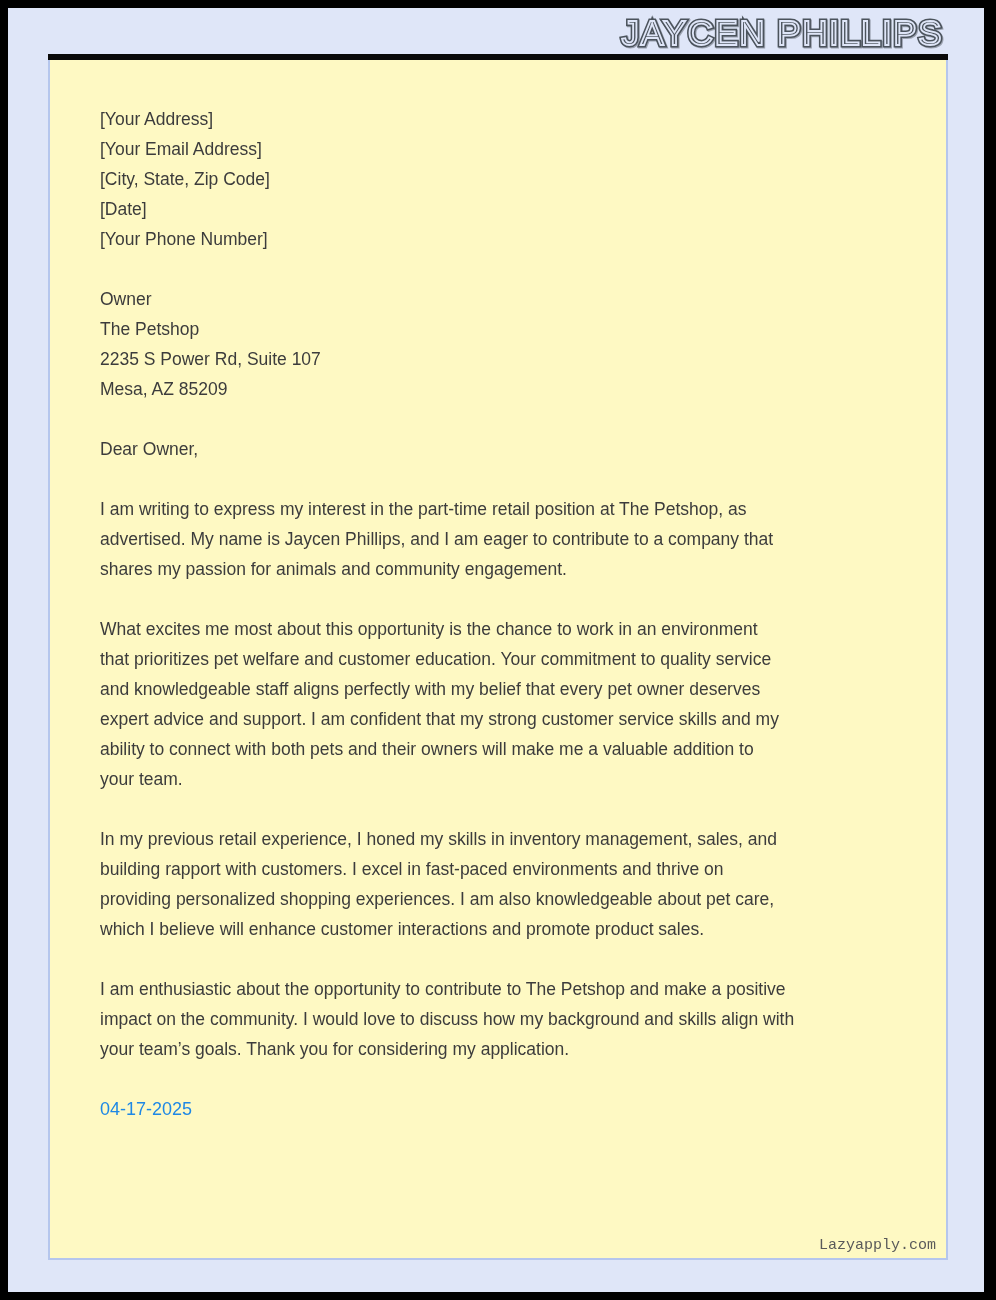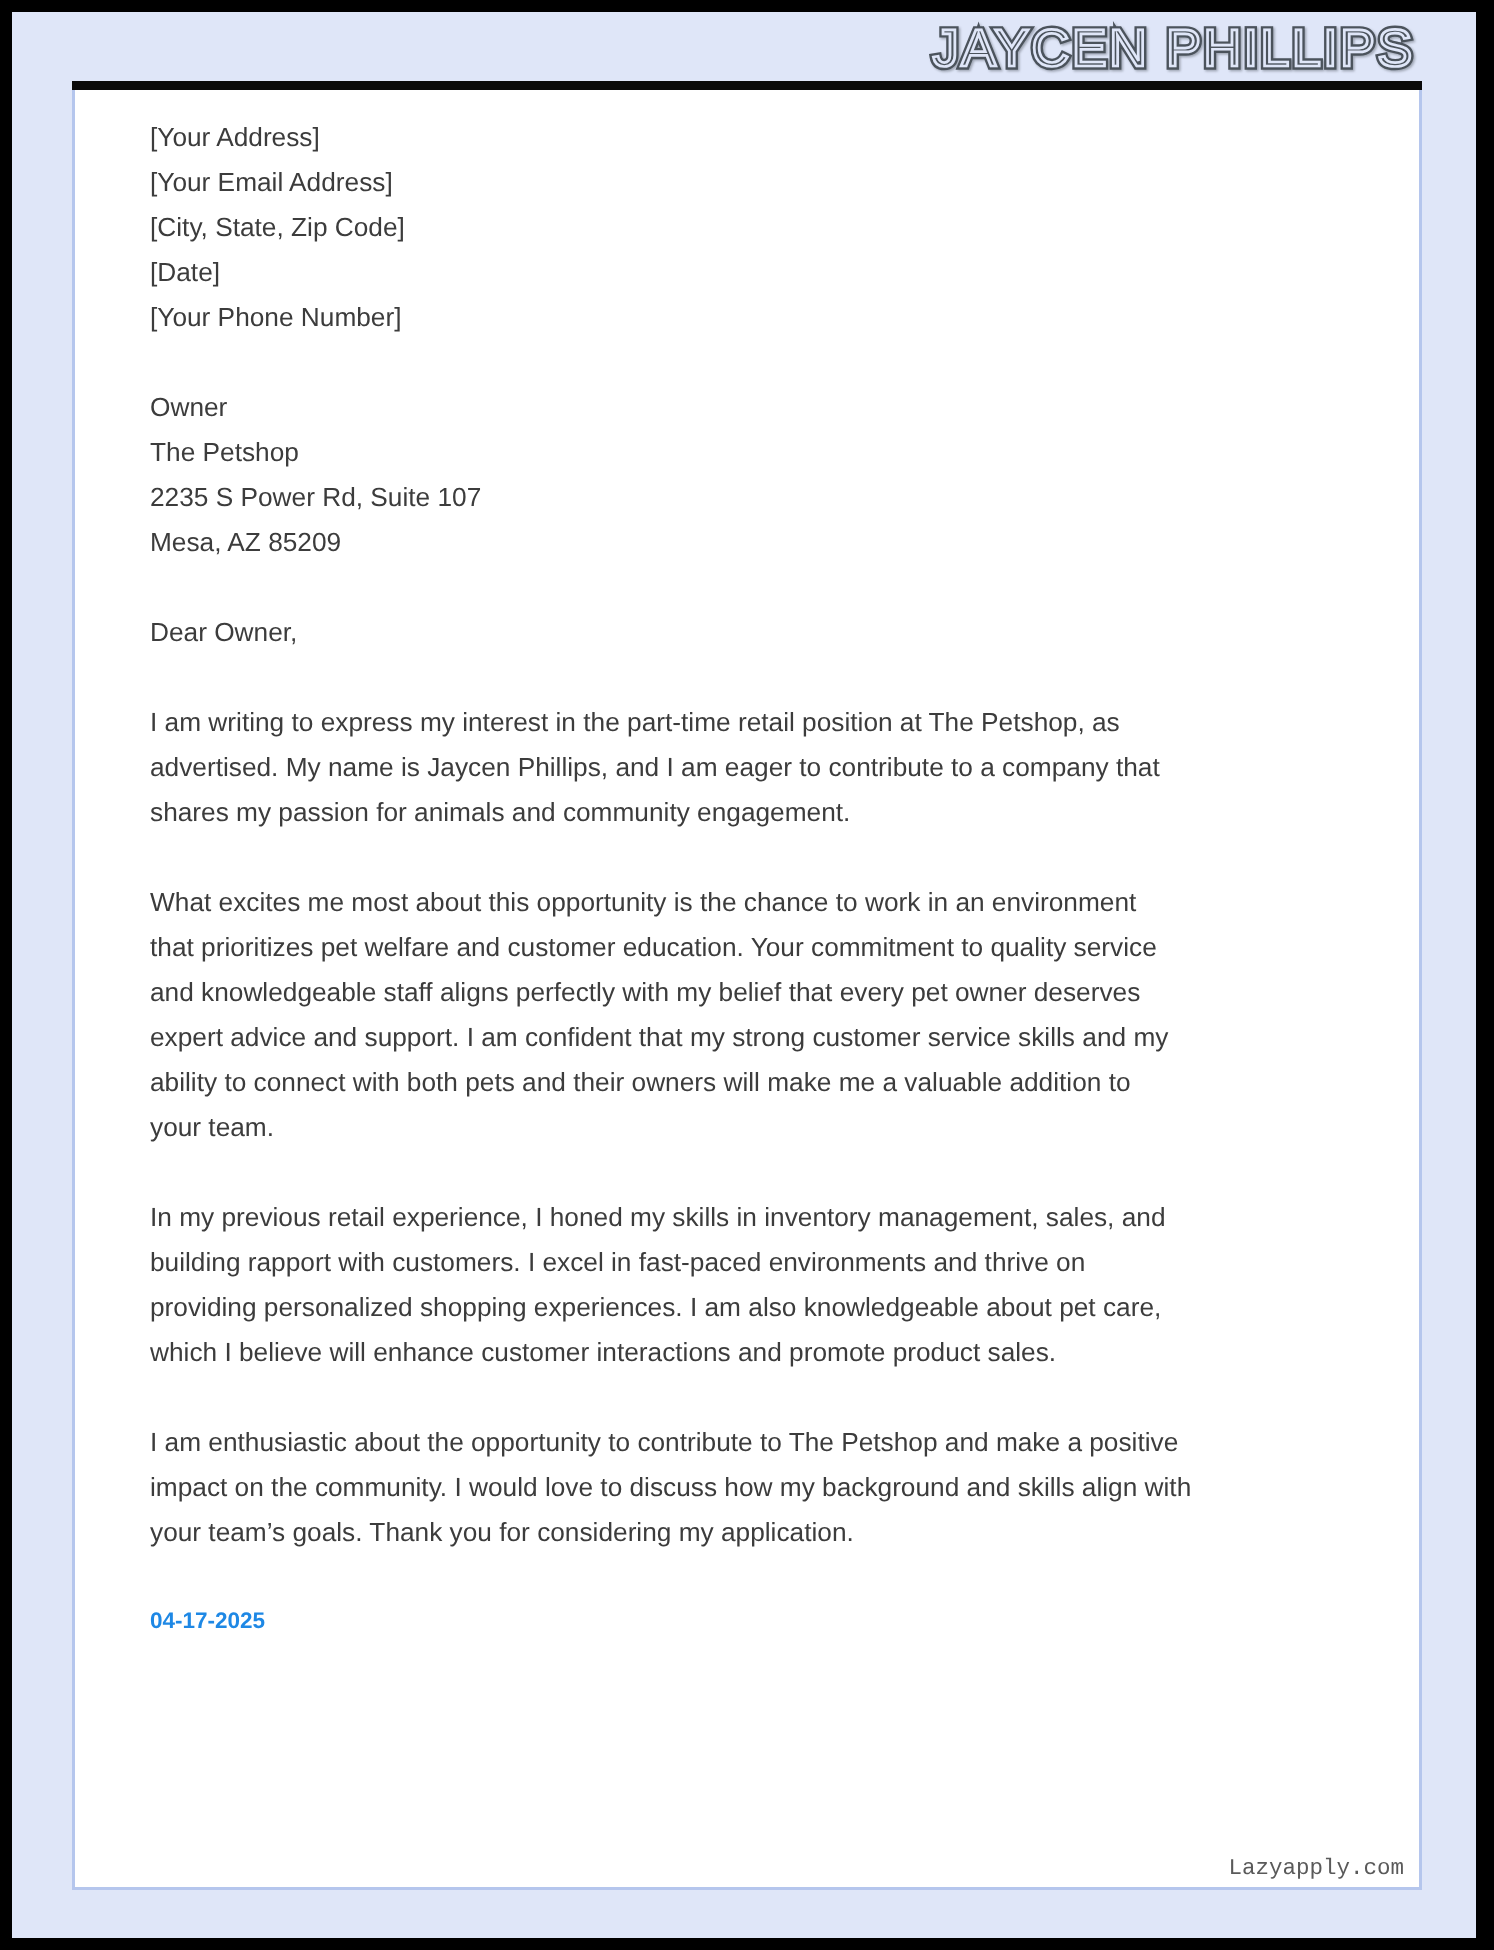--- a/index.html
+++ b/index.html
@@ -69,44 +69,43 @@
     width: 900px;
   }
   .sheet-topbar {
     height: 6px;
     background: #0a0a0a;
   }
   .sheet-body {
     position: relative;
     box-sizing: border-box;
     height: 1200px;
-    background: #ffffff;
+    background: #fef9c3;
     border: 2px solid #b5c6ed;
     border-top: none;
-    padding: 16px 48px 0 50px;
+    padding: 44px 48px 0 50px;
     color: #3c3c3c;
     font-size: 17.5px;
     line-height: 30px;
   }
   .block {
     margin: 0 0 30px 0;
   }
   .para {
     margin: 0 0 30px 0;
     white-space: pre-line;
     max-width: 800px;
   }
   .block.closing {
     margin-bottom: 9px;
   }
   .date {
     color: #1e88e5;
-    font-size: 15px;
+    font-size: 18px;
     line-height: 30px;
-    font-weight: bold;
   }
   .brand {
     position: absolute;
     right: 10px;
     bottom: 2px;
     font-size: 15px;
     line-height: 20px;
     color: #5a5a5a;
     font-family: Liberation Mono, monospace;
   }

